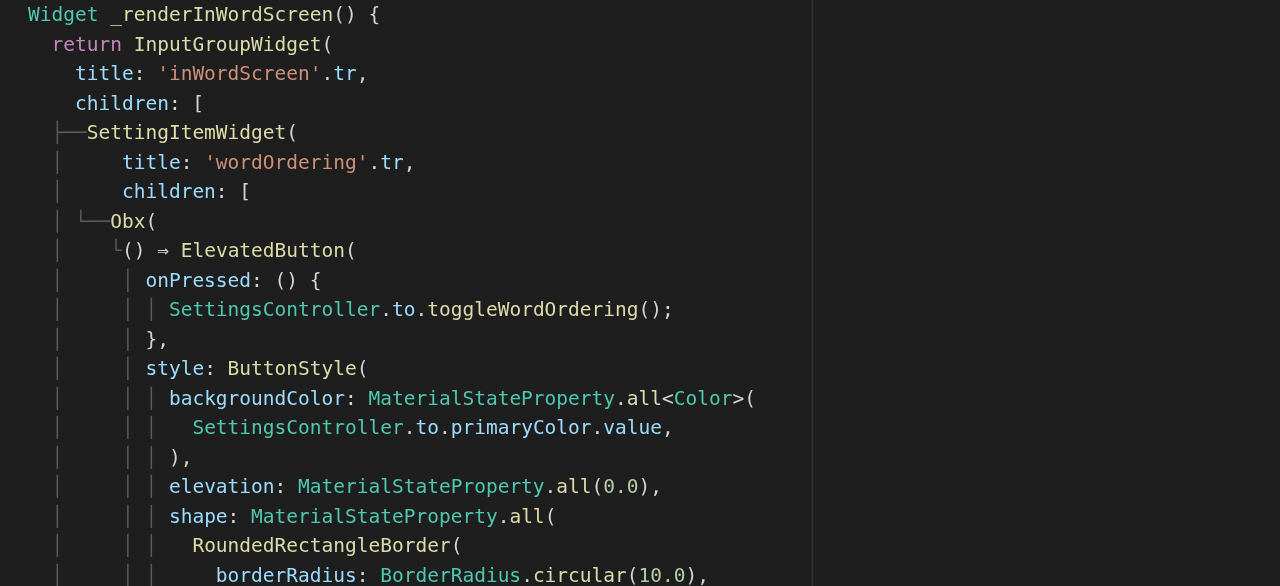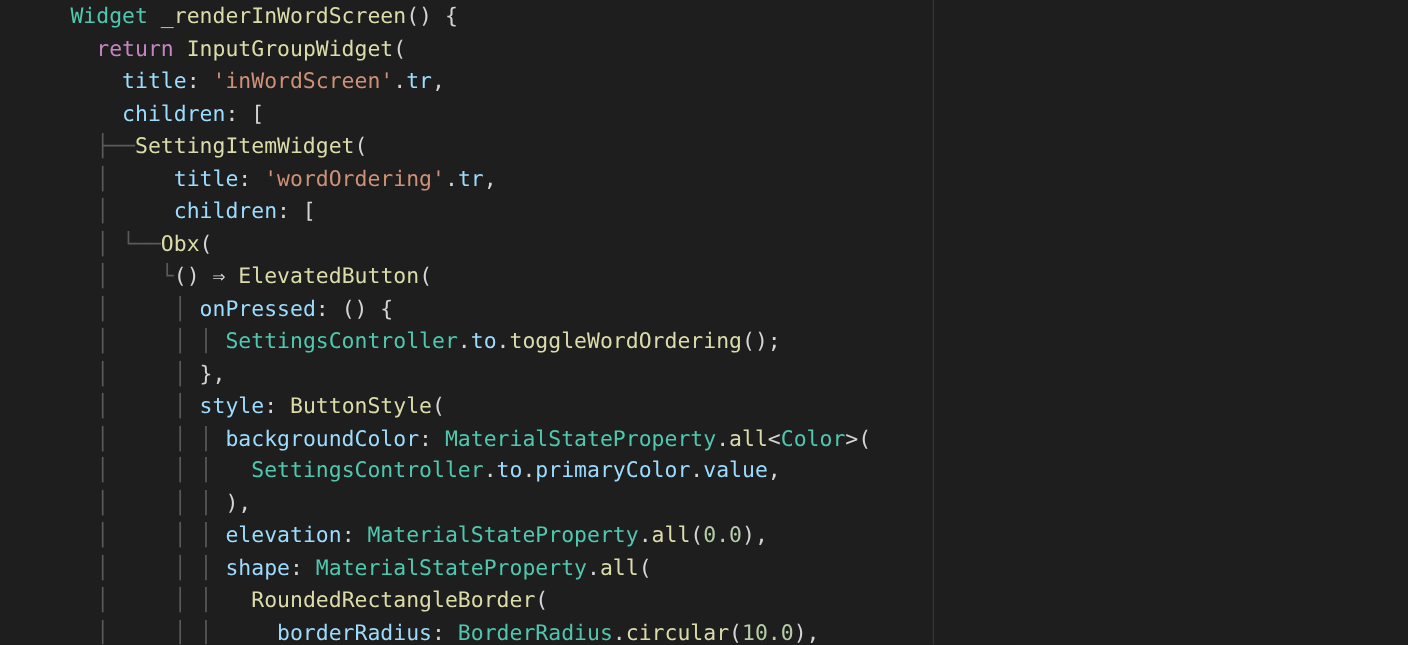--- a/index.html
+++ b/index.html
@@ -13,21 +13,20 @@
   overflow: hidden;
   display: flex;
 }
 .editor-pane {
   width: 812px;
   height: 100%;
   padding-left: 28px;
   padding-top: 0px;
   overflow: hidden;
   position: relative;
-  margin-left: 36px;
 }
 .divider {
   width: 1px;
   height: 100%;
   background: #3a3a3a;
 }
 .right-pane {
   flex: 1;
   background: #1e1e1e;
 }

